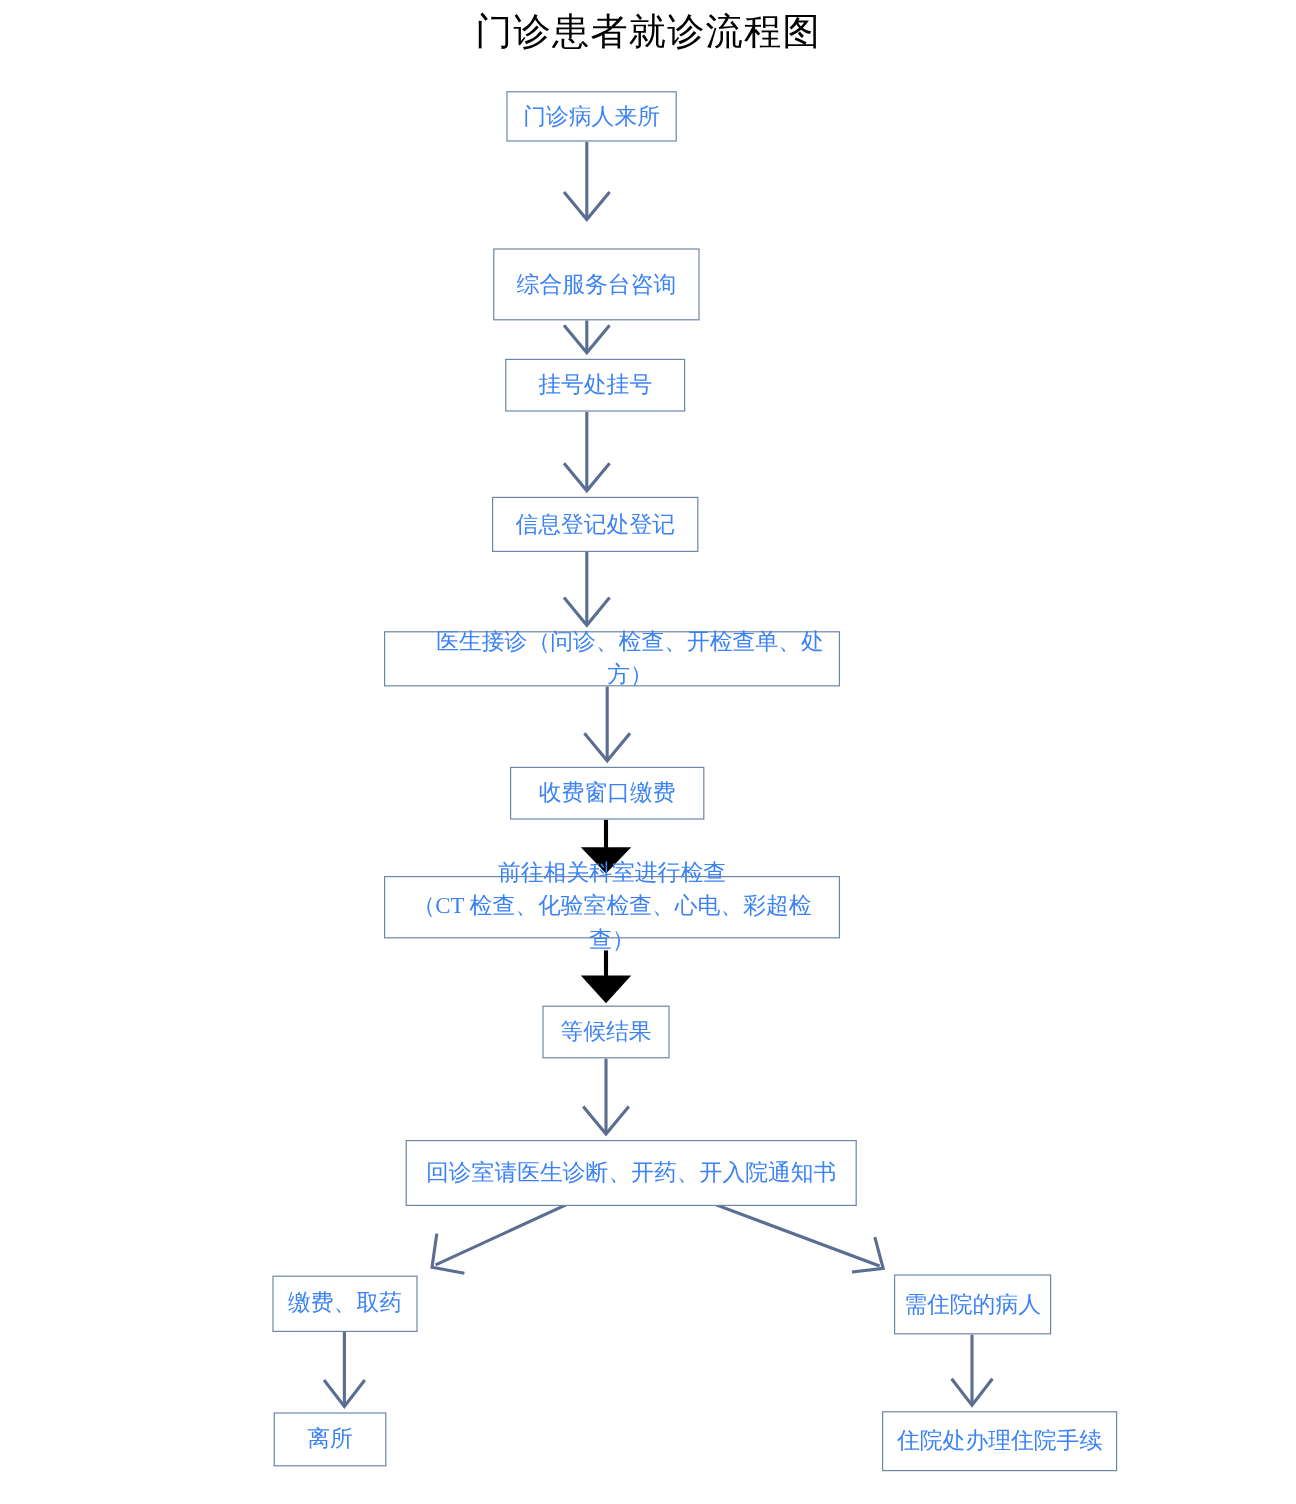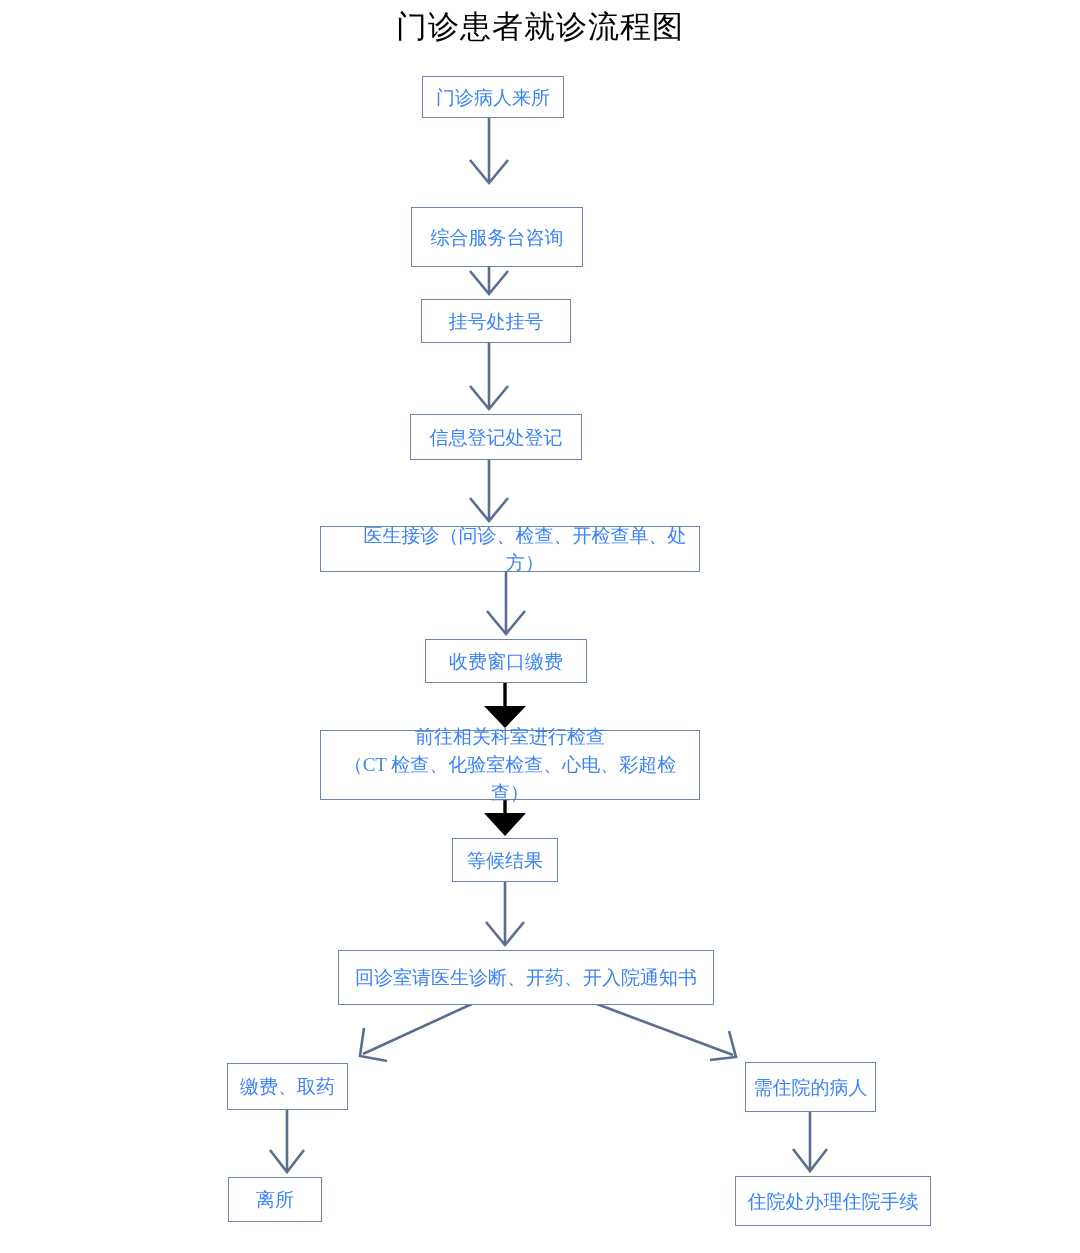--- a/index.html
+++ b/index.html
@@ -130,21 +130,21 @@
       <polyline points="793,1149 810,1171 827,1149" fill="none" stroke="#5b6e91" stroke-width="2.6"></polyline>
     </g>
   </svg>
 
   <div class="node" style="left: 422px; top: 76px; width: 142px; height: 42px;">门诊病人来所</div>
   <div class="node" style="left: 411px; top: 207px; width: 172px; height: 60px;">综合服务台咨询</div>
   <div class="node" style="left: 421px; top: 299px; width: 150px; height: 44px;">挂号处挂号</div>
   <div class="node" style="left: 410px; top: 414px; width: 172px; height: 46px;">信息登记处登记</div>
   <div class="node" style="left: 320px; top: 526px; width: 380px; height: 46px; padding-left: 36px;">医生接诊（问诊、检查、开检查单、处方）</div>
   <div class="node" style="left: 425px; top: 639px; width: 162px; height: 44px;">收费窗口缴费</div>
-  <div class="node two-line" style="left: 320px; top: 730px; width: 380px; height: 70px;">前往相关科室进行检查
+  <div class="node two-line" style="left: 320px; top: 730px; width: 380px; height: 52px;">前往相关科室进行检查
 （CT 检查、化验室检查、心电、彩超检查）</div>
   <div class="node" style="left: 452px; top: 838px; width: 106px; height: 44px;">等候结果</div>
   <div class="node" style="left: 338px; top: 950px; width: 376px; height: 55px;">回诊室请医生诊断、开药、开入院通知书</div>
   <div class="node" style="left: 227px; top: 1063px; width: 121px; height: 47px;">缴费、取药</div>
   <div class="node" style="left: 745px; top: 1062px; width: 131px; height: 50px;">需住院的病人</div>
   <div class="node" style="left: 228px; top: 1177px; width: 94px; height: 45px;">离所</div>
   <div class="node" style="left: 735px; top: 1176px; width: 196px; height: 50px;">住院处办理住院手续</div>
 
 </div>
 

